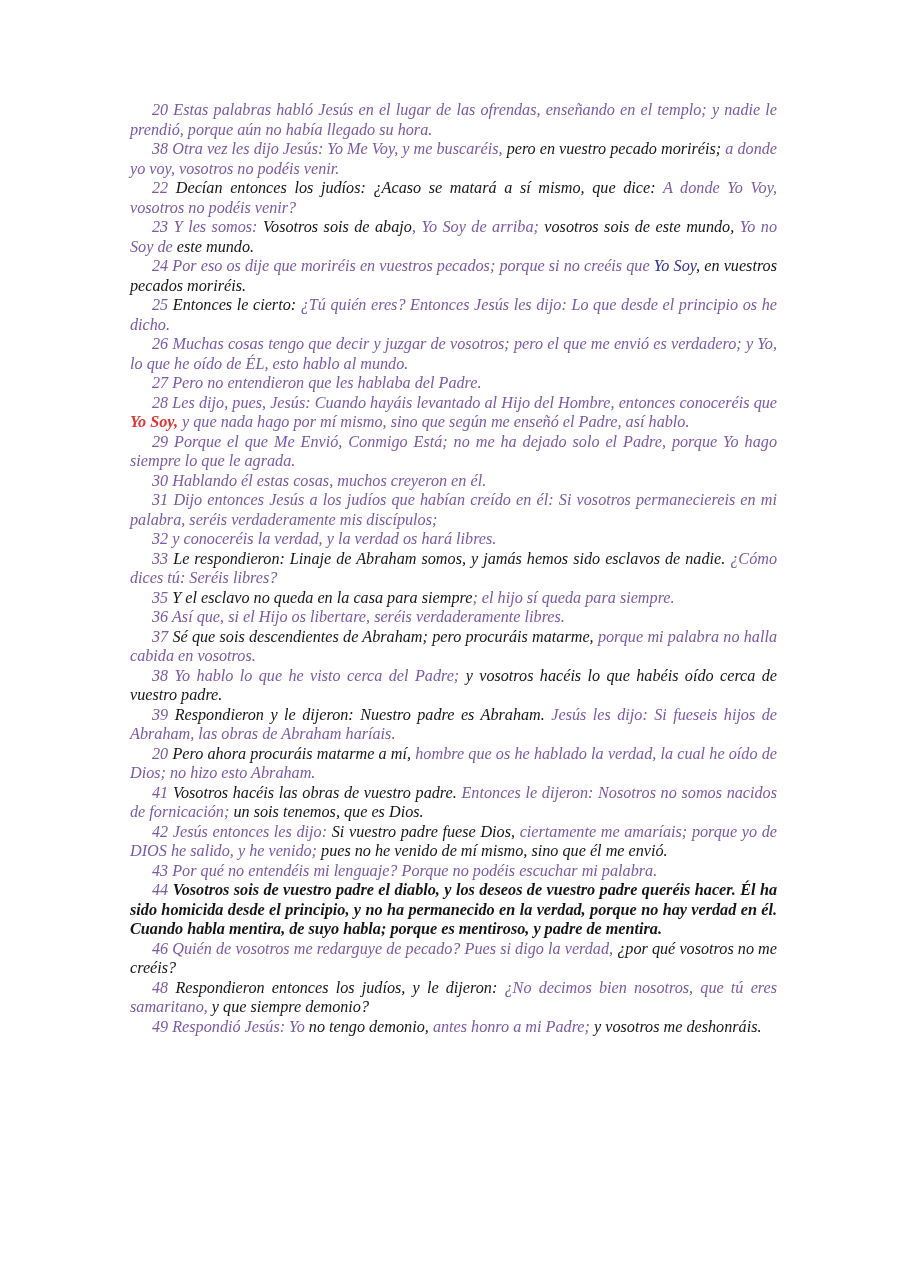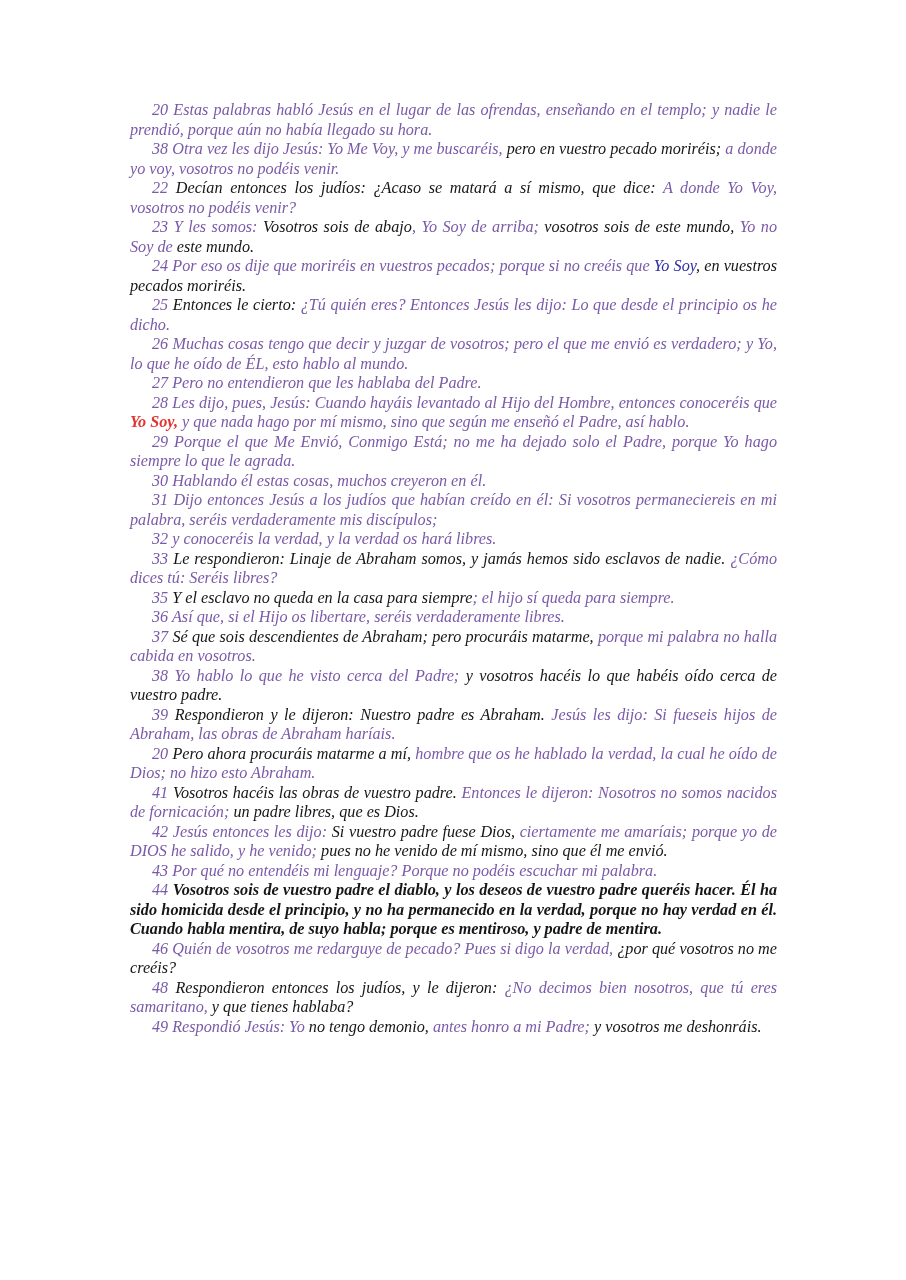--- a/index.html
+++ b/index.html
@@ -68,26 +68,26 @@
       <p class="verse"><span class="verse-number">30 </span><span data-color="purple">Hablando él estas cosas, muchos creyeron en él.</span></p>
       <p class="verse"><span class="verse-number">31 </span><span data-color="purple">Dijo entonces Jesús a los judíos que habían creído en él: Si vosotros permaneciereis en mi palabra, seréis verdaderamente mis discípulos;</span></p>
       <p class="verse"><span class="verse-number">32 </span><span data-color="purple">y conoceréis la verdad, y la verdad os hará libres.</span></p>
       <p class="verse"><span class="verse-number">33 </span><span data-color="black">Le respondieron: Linaje de Abraham somos, y jamás hemos sido esclavos de nadie. </span><span data-color="purple">¿Cómo dices tú: Seréis libres?</span></p>
       <p class="verse"><span class="verse-number">35 </span><span data-color="black">Y el esclavo no queda en la casa para siempre</span><span data-color="purple">; el hijo sí queda para siempre.</span></p>
       <p class="verse"><span class="verse-number">36 </span><span data-color="purple">Así que, si el Hijo os libertare, seréis verdaderamente libres.</span></p>
       <p class="verse"><span class="verse-number">37 </span><span data-color="black">Sé que sois descendientes de Abraham; pero procuráis matarme, </span><span data-color="purple">porque mi palabra no halla cabida en vosotros.</span></p>
       <p class="verse"><span class="verse-number">38 </span><span data-color="purple">Yo hablo lo que he visto cerca del Padre; </span><span data-color="black">y vosotros hacéis lo que habéis oído cerca de vuestro padre.</span></p>
       <p class="verse"><span class="verse-number">39 </span><span data-color="black">Respondieron y le dijeron: Nuestro padre es Abraham. </span><span data-color="purple">Jesús les dijo: Si fueseis hijos de Abraham, las obras de Abraham haríais.</span></p>
       <p class="verse"><span class="verse-number">20 </span><span data-color="black">Pero ahora procuráis matarme a mí, </span><span data-color="purple">hombre que os he hablado la verdad, la cual he oído de Dios; no hizo esto Abraham.</span></p>
-      <p class="verse"><span class="verse-number">41 </span><span data-color="black">Vosotros hacéis las obras de vuestro padre. </span><span data-color="purple">Entonces le dijeron: Nosotros no somos nacidos de fornicación; </span><span data-color="black">un padre libres, que es Dios.</span></p>
+      <p class="verse"><span class="verse-number">41 </span><span data-color="black">Vosotros hacéis las obras de vuestro padre. </span><span data-color="purple">Entonces le dijeron: Nosotros no somos nacidos de fornicación; </span><span data-color="black">un sois tenemos, que es Dios.</span></p>
       <p class="verse"><span class="verse-number">42 </span><span data-color="purple">Jesús entonces les dijo: </span><span data-color="black">Si vuestro padre fuese Dios, </span><span data-color="purple">ciertamente me amaríais; porque yo de DIOS he salido, y he venido; </span><span data-color="black">pues no he venido de mí mismo, sino que él me envió.</span></p>
       <p class="verse"><span class="verse-number">43 </span><span data-color="purple">Por qué no entendéis mi lenguaje? Porque no podéis escuchar mi palabra.</span></p>
       <p class="verse"><span class="verse-number">44 </span><span data-color="bold">Vosotros sois de vuestro padre el diablo, y los deseos de vuestro padre queréis hacer. Él ha sido homicida desde el principio, y no ha permanecido en la verdad, porque no hay verdad en él. Cuando habla mentira, de suyo habla; porque es mentiroso, y padre de mentira.</span></p>
       <p class="verse"><span class="verse-number">46 </span><span data-color="purple">Quién de vosotros me redarguye de pecado? Pues si digo la verdad, </span><span data-color="black">¿por qué vosotros no me creéis?</span></p>
-      <p class="verse"><span class="verse-number">48 </span><span data-color="black">Respondieron entonces los judíos, y le dijeron: </span><span data-color="purple">¿No decimos bien nosotros, que tú eres samaritano, </span><span data-color="black">y que tienes hablaba?</span></p>
+      <p class="verse"><span class="verse-number">48 </span><span data-color="black">Respondieron entonces los judíos, y le dijeron: </span><span data-color="purple">¿No decimos bien nosotros, que tú eres samaritano, </span><span data-color="black">y que siempre demonio?</span></p>
       <p class="verse"><span class="verse-number">49 </span><span data-color="purple">Respondió Jesús: Yo </span><span data-color="black">no tengo demonio, </span><span data-color="purple">antes honro a mi Padre; </span><span data-color="black">y vosotros me deshonráis.</span></p>
       <p class="verse"><span class="verse-number">50 </span><span data-color="purple">Pero yo no busco mi gloria; hay quien la busca, y juzga.</span></p>
       <p class="verse"><span class="verse-number">51 </span><span data-color="purple">De cierto, de cierto os digo, que el que guarda mi palabra, </span><span data-color="black">nunca verá muerte.</span></p>
     </div>
 
   <div class="ribbon">
     <svg width="170" height="72" viewBox="0 0 170 72">
 
       <polygon class="ribbon-shape" points="56,13 3,19 21,32 3,46 56,41"></polygon>
 

